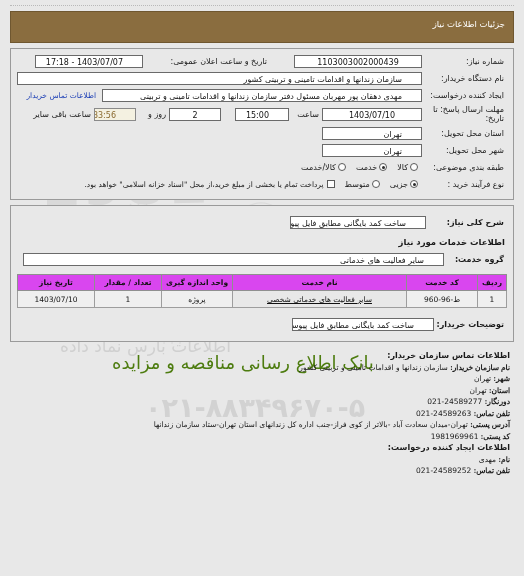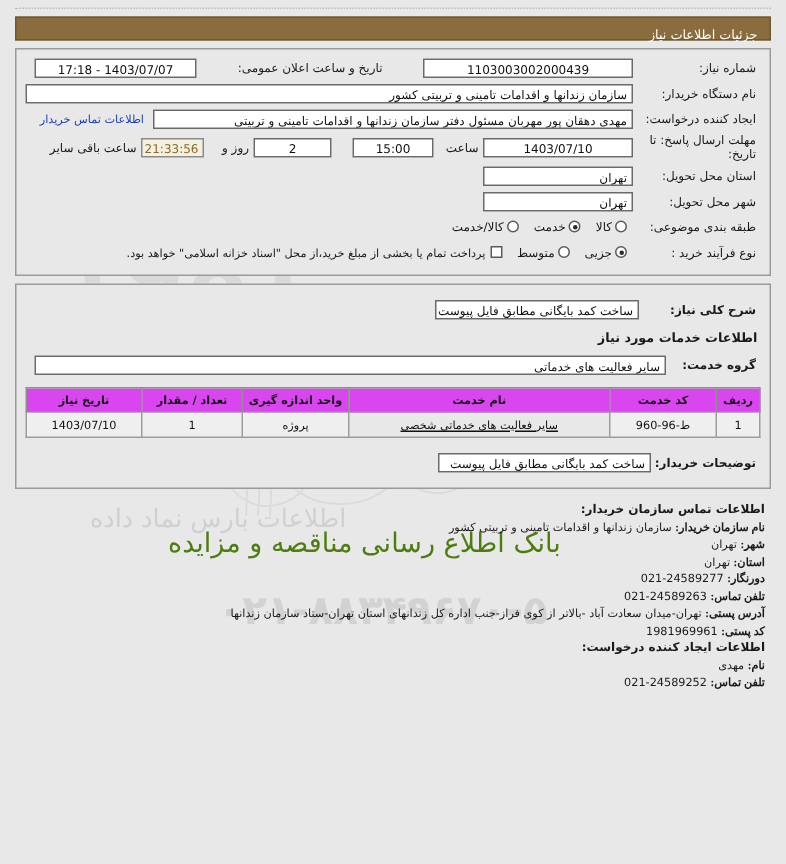--- a/index.html
+++ b/index.html
@@ -45,21 +45,21 @@
   .z{position:relative;z-index:2;}
 
   
   .topstrip{height:5px;border-bottom:1px dotted #b9b9b9;}
 
   
   .titlebar{
     margin-top:5px;
     background:#8a6d3f;
     border:1px solid #6f5730;
-    height:16px;line-height:24px;
+    height:32px;line-height:24px;
     color:#ffffff;
     font-size:8.5px;
     text-align:right;
     padding:0 8px;
     box-sizing:border-box;
   }
 
   
   .panel{
     border:1px solid #9a9a9a;
@@ -75,21 +75,21 @@
   .lbl{
     font-size:8px;color:#1a1a1a;white-space:nowrap;padding:0 3px 0 4px;
     text-align:right;
   }
   .lbl.b{font-weight:bold;}
   .fld{
     border:1px solid #6a6a6a;background:#ffffff;
     height:13px;line-height:13px;
     font-size:8px;color:#111;
     text-align:center;box-sizing:border-box;
-    padding:0 3px;white-space:nowrap;overflow:hidden;
+    padding:0 19px;white-space:nowrap;overflow:hidden;
   }
   .fld.rt{text-align:right;}
   .fld.timer{
     background:#f4f1e1;color:#8a6a2f;border:1px solid #8a8a8a;
     font-weight:normal;
   }
   .link{color:#1c3fb5;font-size:7.5px;text-decoration:none;white-space:nowrap;}
 
   
   .radio{
@@ -162,21 +162,21 @@
   <div class="wm wm-phone">۰۲۱-۸۸۳۴۹۶۷۰-۵</div>
 
   <div class="topstrip z"></div>
 
   <div class="titlebar z">جزئیات اطلاعات نیاز</div>
 
   <div class="panel z">
 
     <div class="row">
       <span class="lbl" style="width:78px">شماره نیاز:</span>
-      <span class="fld" style="width:140px">1103003002000439</span>
+      <span class="fld" style="width:128px">1103003002000439</span>
       <span class="lbl" style="width:120px;margin-right:24px;">تاریخ و ساعت اعلان عمومی:</span>
       <span class="fld" style="width:108px">1403/07/07 - 17:18</span>
     </div>
 
     <div class="row">
       <span class="lbl" style="width:78px">نام دستگاه خریدار:</span>
       <span class="fld rt" style="flex:1">سازمان زندانها و اقدامات تامینی و تربیتی کشور</span>
     </div>
 
     <div class="row">

